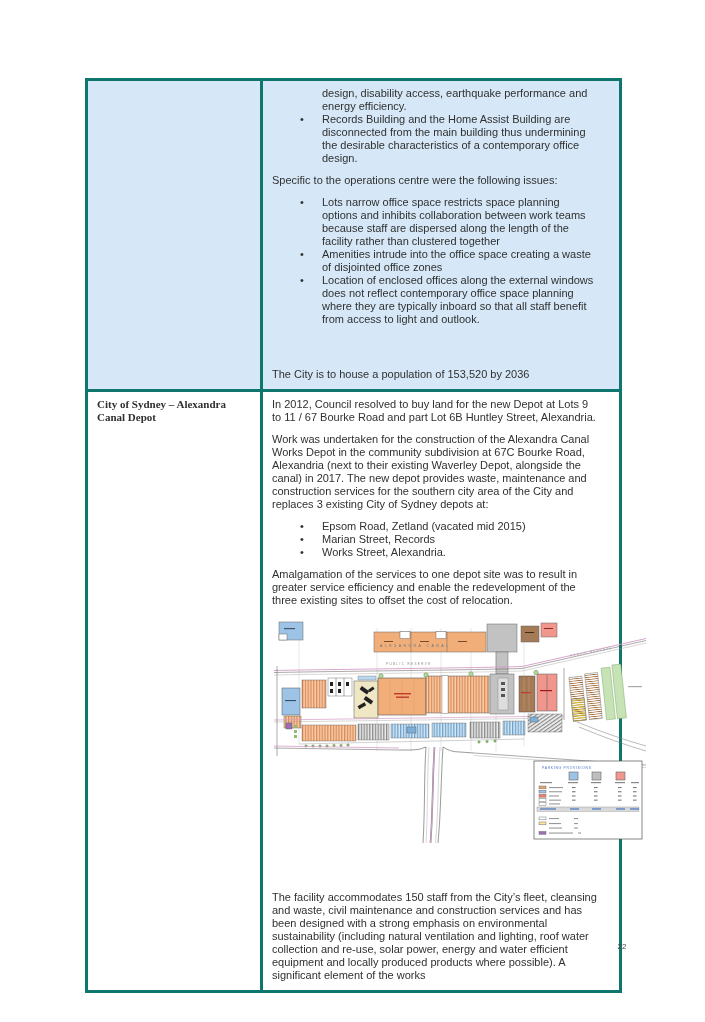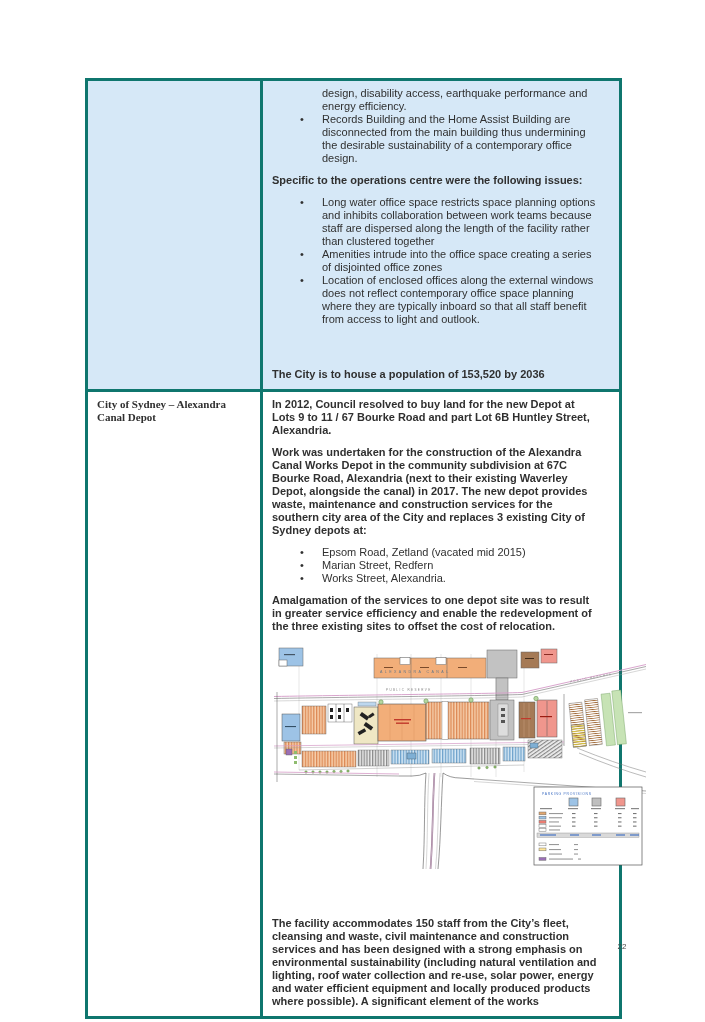--- a/index.html
+++ b/index.html
@@ -10,21 +10,21 @@
   .doc-table{
     position:absolute;left:85px;top:78px;width:537px;
     border-collapse:collapse;table-layout:fixed;
   }
   .doc-table td{
     border:3px solid #0f766e;vertical-align:top;
     padding:6px 22px 8px 9px;font-size:11px;line-height:13px;color:#303030;
   }
   tr.shaded td{background:#D6E8F7;}
   td.label-col{width:141px;font-weight:bold;font-family:Liberation Serif, serif;}
-  td.body-col p{margin:0 0 9px 0;font-weight:bold;}
+  td.body-col p{margin:0 0 9px 0;}
   td.body-col p:last-child{margin-bottom:0;margin-top:42px;}
   ul.bullets{margin:0 0 9px 0;padding:0 0 0 50px;list-style:none;}
   ul.bullets li{position:relative;}
   ul.bullets li::before{content:"\2022";position:absolute;left:-22px;}
   ul.bullets li.no-bullet::before{content:"";}
   .plan-wrap{margin:4px 0 8px 2px;}
   .page-number{
     position:absolute;left:612px;top:942px;width:20px;text-align:center;
     font-size:8px;color:#4a4a4a;
   }
@@ -32,41 +32,41 @@
 </head>
 <body>
 
 <table class="doc-table">
   <tbody>
       <tr class="shaded">
     <td class="label-col"></td>
     <td class="body-col">
       <ul class="bullets">
         <li class="no-bullet">design, disability access, earthquake performance and energy efficiency.</li>
-        <li>Records Building and the Home Assist Building are disconnected from the main building thus undermining the desirable sustainability of a contemporary office design.</li>
+        <li>Records Building and the Home Assist Building are disconnected from the main building thus undermining the desirable characteristics of a contemporary office design.</li>
       </ul>
       <p>Specific to the operations centre were the following issues:</p>
       <ul class="bullets">
-        <li>Long water office space restricts space planning options and inhibits collaboration between work teams because staff are dispersed along the length of the facility rather than clustered together</li>
-        <li>Amenities intrude into the office space creating a series of disjointed office zones</li>
+        <li>Lots narrow office space restricts space planning options and inhibits collaboration between work teams because staff are dispersed along the length of the facility rather than clustered together</li>
+        <li>Amenities intrude into the office space creating a waste of disjointed office zones</li>
         <li>Location of enclosed offices along the external windows does not reflect contemporary office space planning where they are typically inboard so that all staff benefit from access to light and outlook.</li>
       </ul>
       <p>The City is to house a population of 153,520 by 2036</p>
     </td>
   </tr>
   <tr>
     <td class="label-col">
       <span>City of Sydney – Alexandra Canal Depot</span>
     </td>
     <td class="body-col">
       <p>In 2012, Council resolved to buy land for the new Depot at Lots 9 to 11 / 67 Bourke Road and part Lot 6B Huntley Street, Alexandria.</p>
       <p>Work was undertaken for the construction of the Alexandra Canal Works Depot in the community subdivision at 67C Bourke Road, Alexandria (next to their existing Waverley Depot, alongside the canal) in 2017. The new depot provides waste, maintenance and construction services for the southern city area of the City and replaces 3 existing City of Sydney depots at:</p>
       <ul class="bullets">
         <li>Epsom Road, Zetland (vacated mid 2015)</li>
-        <li>Marian Street, Redfern</li>
+        <li>Marian Street, Records</li>
         <li>Works Street, Alexandria.</li>
       </ul>
       <p>Amalgamation of the services to one depot site was to result in greater service efficiency and enable the redevelopment of the three existing sites to offset the cost of relocation.</p>
 
       <div class="plan-wrap">
       <svg width="372" height="230" viewBox="0 0 372 230" xmlns="http://www.w3.org/2000/svg">
         <defs>
           <pattern id="stripeO" width="2.8" height="10" patternUnits="userSpaceOnUse">
             <rect width="2.8" height="10" fill="#F6CFAC"></rect>
                   <rect width="1.3" height="10" fill="#DD8A55"></rect>

